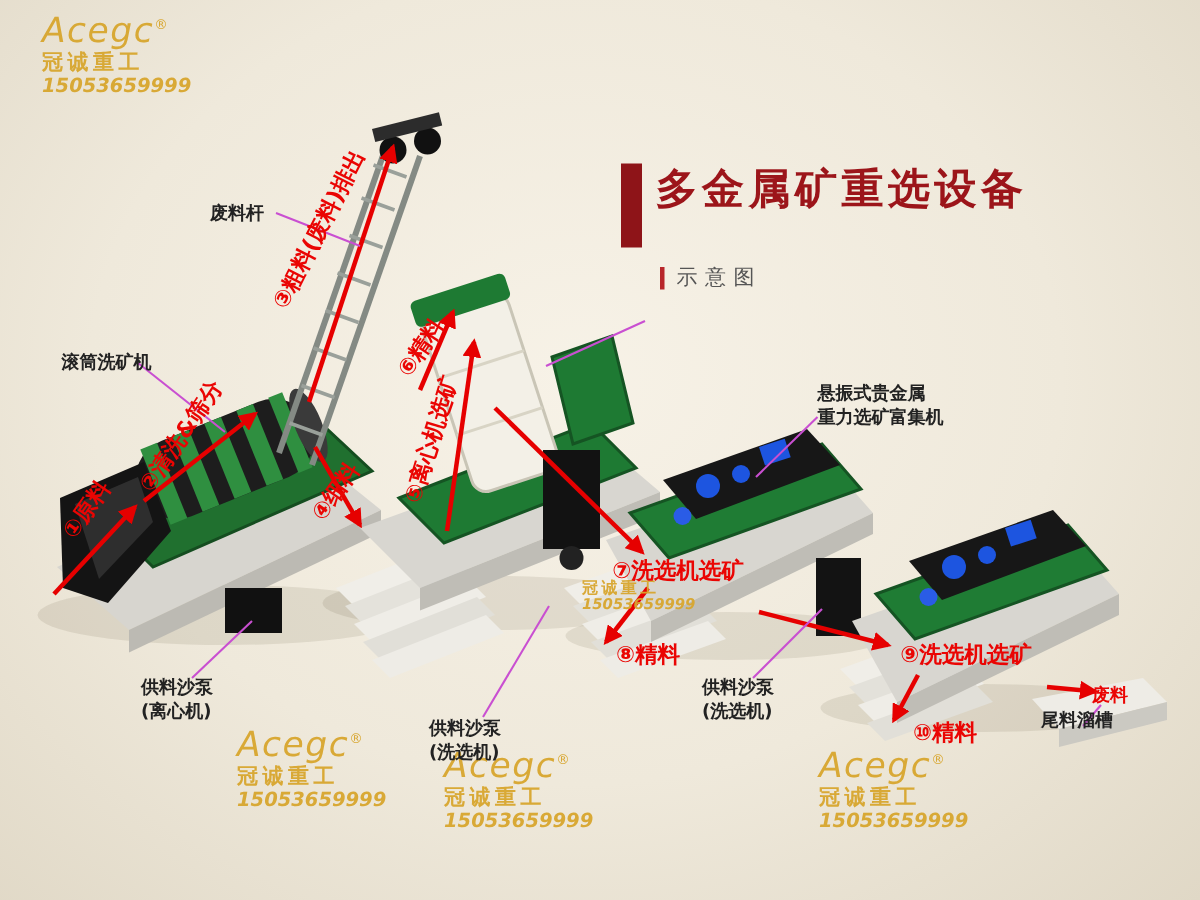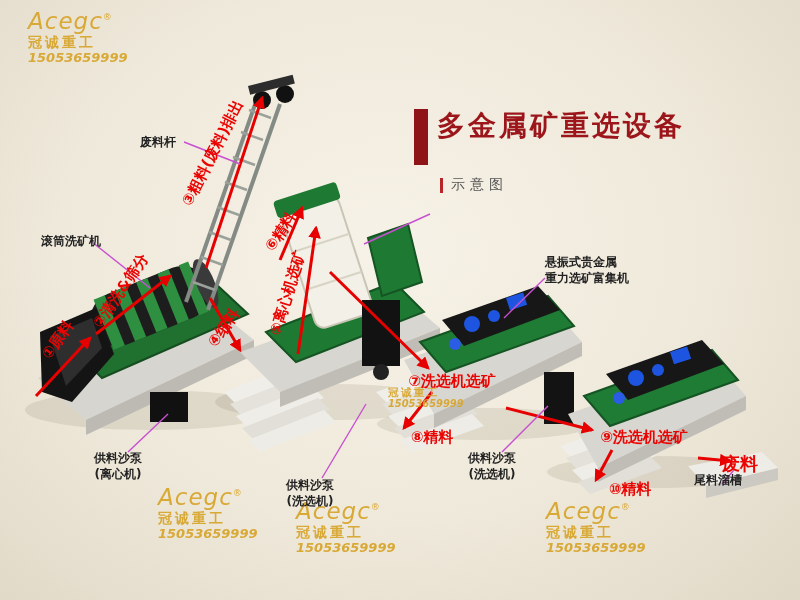--- a/index.html
+++ b/index.html
@@ -20,21 +20,21 @@
 
   .watermark{ position:absolute; color:#d8a62e; line-height:1.15; opacity:.95; }
   .wm-brand{ font-size:23px; font-weight:normal; font-style:italic; letter-spacing:1px; }
   .wm-reg{ font-size:9px; vertical-align:super; }
   .wm-company{ font-size:14px; font-weight:bold; letter-spacing:3px; }
   .wm-phone{ font-size:13px; font-weight:bold; font-style:italic; }
   .wm-small{ transform:scale(.76); transform-origin:top left; }
 
   .flow-label{ position:absolute; color:#ea0503; font-size:15px; font-weight:bold; white-space:nowrap; }
   .eq-label{ position:absolute; color:#222; font-size:12px; line-height:1.35; white-space:nowrap;font-weight:bold; }
-  .center{ text-align:center; }
+  .center{ }
 </style>
 </head>
 <body>
 
 <div class="stage">
 
   <svg class="scene" width="800" height="600" viewBox="0 0 800 600">
     <defs>
       <marker id="arrow" viewBox="0 0 10 10" refX="8" refY="5" markerWidth="4.2" markerHeight="4.2" orient="auto">
         <path d="M0,0 L10,5 L0,10 z" fill="#e60000"></path>
@@ -203,21 +203,21 @@
   <div class="flow-label" style="left:58px;top:340px;transform:translate(-50%,-50%) rotate(-55deg);">①原料</div>
   <div class="flow-label" style="left:121px;top:291px;transform:translate(-50%,-50%) rotate(-56deg);">②清洗&amp;筛分</div>
   <div class="flow-label" style="left:213px;top:153px;transform:translate(-50%,-50%) rotate(-63deg);">③粗料(废料)排出</div>
   <div class="flow-label" style="left:224px;top:328px;transform:translate(-50%,-50%) rotate(-55deg);">④细料</div>
   <div class="flow-label" style="left:288px;top:293px;transform:translate(-50%,-50%) rotate(-73deg);">⑤离心机选矿</div>
   <div class="flow-label" style="left:281px;top:232px;transform:translate(-50%,-50%) rotate(-56deg);">⑥精料</div>
   <div class="flow-label" style="left:452px;top:381px;transform:translate(-50%,-50%);">⑦洗选机选矿</div>
   <div class="flow-label" style="left:432px;top:437px;transform:translate(-50%,-50%);">⑧精料</div>
   <div class="flow-label" style="left:644px;top:437px;transform:translate(-50%,-50%);">⑨洗选机选矿</div>
   <div class="flow-label" style="left:630px;top:489px;transform:translate(-50%,-50%);">⑩精料</div>
-  <div class="flow-label" style="left:740px;top:464px;transform:translate(-50%,-50%);font-size:18px;font-family:Liberation Serif, serif;">废料</div>
+  <div class="flow-label" style="left:740px;top:464px;transform:translate(-50%,-50%);font-size:12px;font-family:Liberation Serif, serif;">废料</div>
 
   <div class="eq-label" style="left:41px;top:233px;">
     <div>滚筒洗矿机</div>
   </div>
   <div class="eq-label" style="left:140px;top:134px;">
     <div>废料杆</div>
   </div>
   <div class="eq-label" style="left:545px;top:254px;">
     <div>悬振式贵金属</div>
     <div>重力选矿富集机</div>

